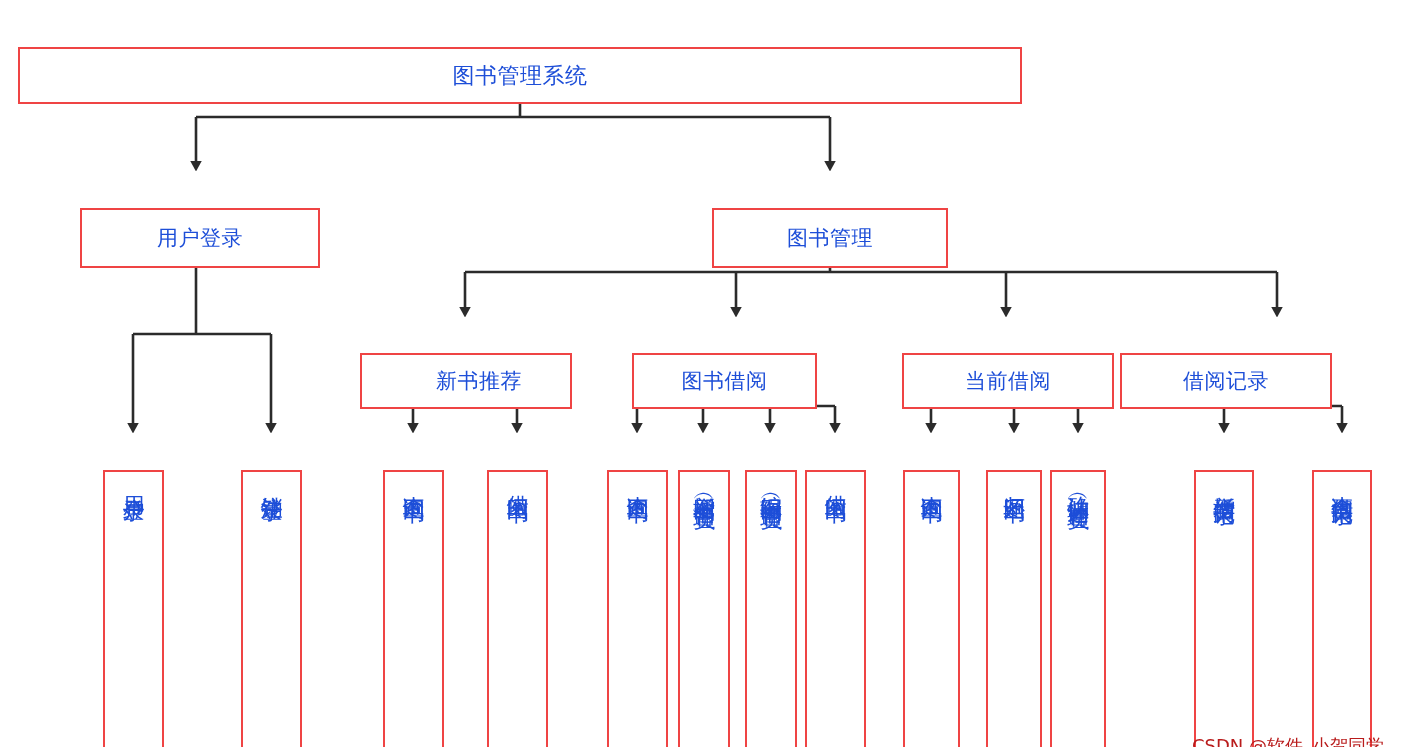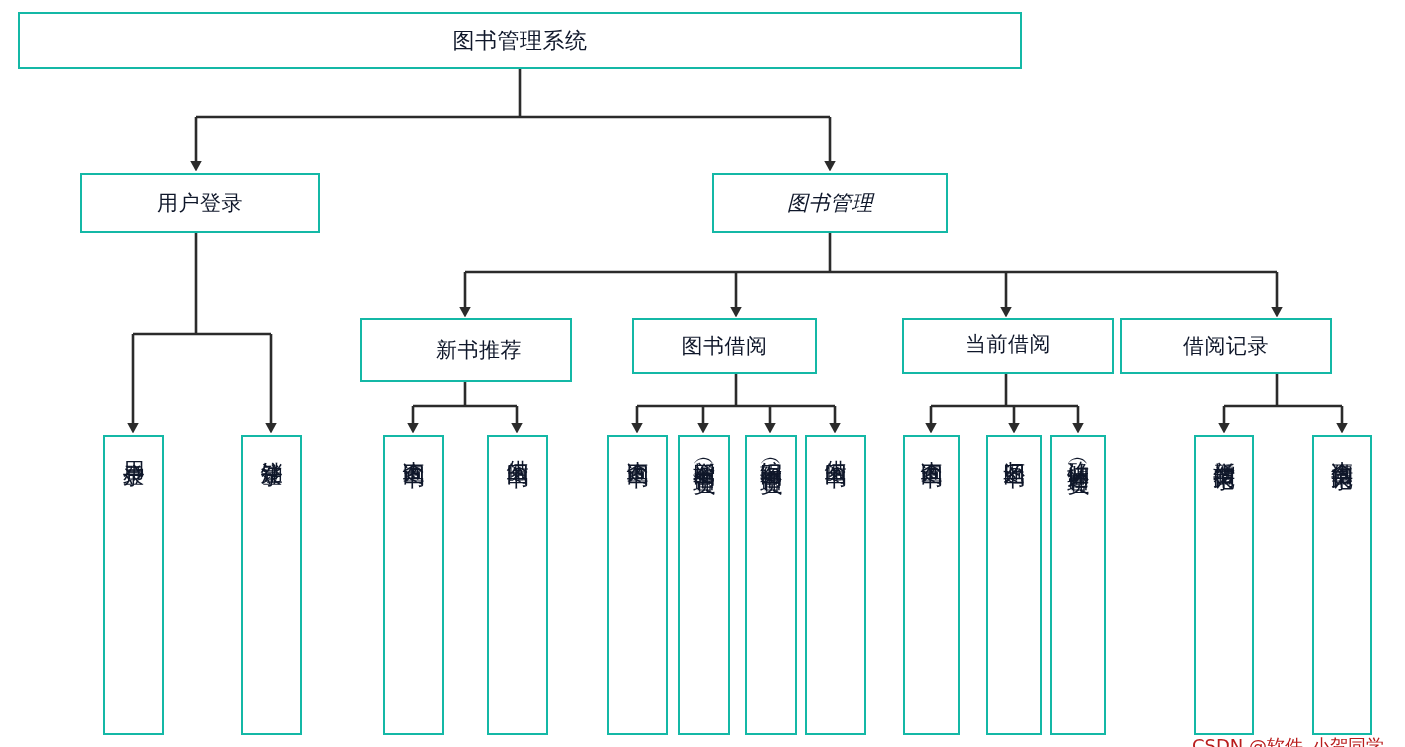--- a/index.html
+++ b/index.html
@@ -23,25 +23,26 @@
     left: 0;
     top: 0;
     width: 1405px;
     height: 747px;
     pointer-events: none;
   }
   .node {
     position: absolute;
     box-sizing: border-box;
     background: #ffffff;
-    border: 2px solid #14b8a6;
+    border: 2px solid #ef4444;
     display: flex;
     align-items: center;
     justify-content: center;
-    color: #0f172a;
+    color: #1d4ed8;
+    margin-top: 35px;
   }
   .node-label {
     display: block;
     text-align: center;
     line-height: 1.06;
     letter-spacing: 0.5px;
   }
   
   .node.horiz .node-label {
     font-size: 21px;
@@ -131,33 +132,33 @@
   </svg>
 
   <div class="node horiz root" style="left:18px; top:12px; width:1004px; height:57px;">
     <span class="node-label">图书管理系统</span>
   </div>
 
   <div class="node horiz" style="left:80px; top:173px; width:240px; height:60px;">
     <span class="node-label">用户登录</span>
   </div>
 
-  <div class="node horiz" style="left:712px; top:173px; width:236px; height:60px;font-style:italic;">
+  <div class="node horiz" style="left:712px; top:173px; width:236px; height:60px;">
     <span class="node-label">图书管理</span>
   </div>
 
-  <div class="node horiz" style="left:360px; top:318px; width:212px; height:64px;padding-left:26px;">
+  <div class="node horiz" style="left:360px; top:318px; width:212px; height:56px;padding-left:26px;">
     <span class="node-label">新书推荐</span>
   </div>
 
   <div class="node horiz" style="left:632px; top:318px; width:185px; height:56px;">
     <span class="node-label">图书借阅</span>
   </div>
 
-  <div class="node horiz" style="left:902px; top:318px; width:212px; height:56px;font-family:Liberation Mono, monospace;">
+  <div class="node horiz" style="left:902px; top:318px; width:212px; height:56px;">
     <span class="node-label">当前借阅</span>
   </div>
 
   <div class="node horiz" style="left:1120px; top:318px; width:212px; height:56px;">
     <span class="node-label">借阅记录</span>
   </div>
 
   <div class="node vert" style="left:103px; top:435px; width:61px; height:300px;">
     <span class="node-label">用户登录</span>
   </div>

